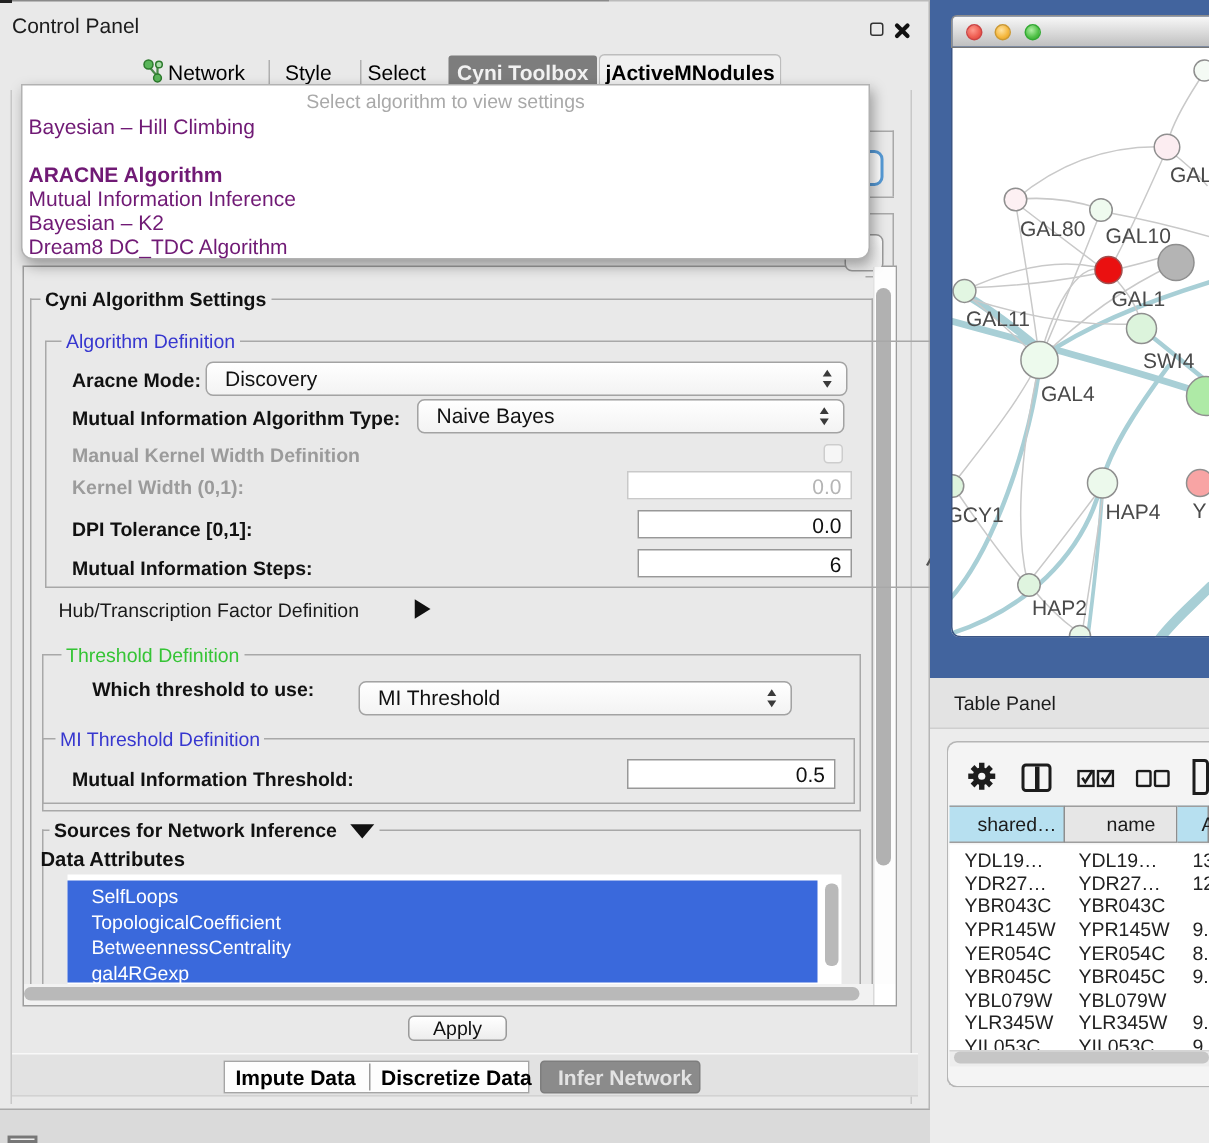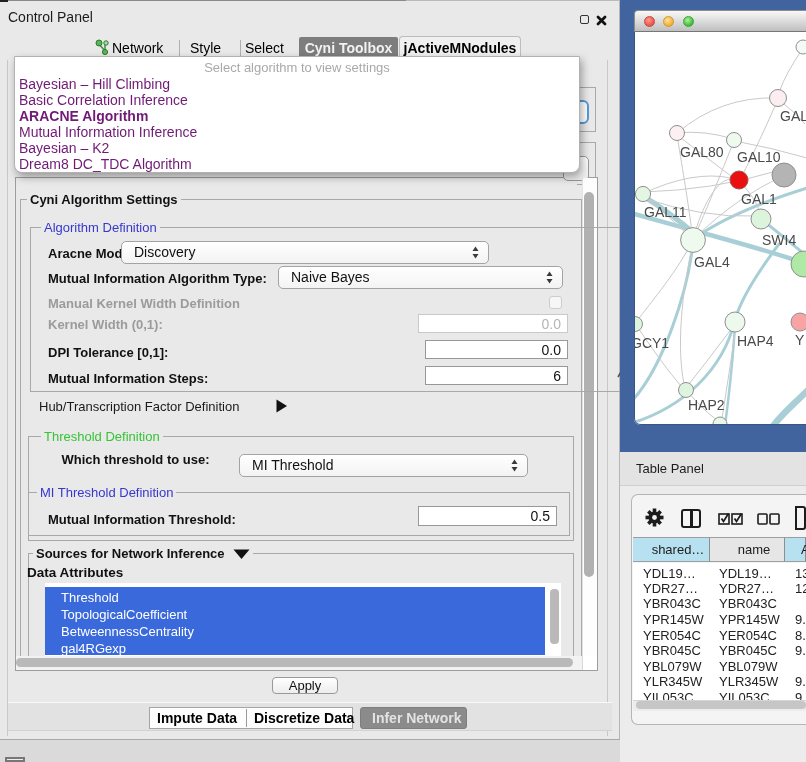--- a/index.html
+++ b/index.html
@@ -136,21 +136,21 @@
 <div class="abs" id="vsbthumb"></div>
 
 <div class="abs group" style="left:20px;top:199px;width:562px;height:457px;border-bottom:none">
   <span class="glabel blklab" style="left:6px">Cyni Algorithm Settings</span>
 </div>
 
 <div class="abs group" style="left:30px;top:227px;width:620px;height:165px">
   <span class="glabel blab" style="left:10px">Algorithm Definition</span>
 </div>
 <label class="fl" style="left:48px;top:246px">Aracne Mode:</label>
-<div class="abs combo" style="left:121px;top:241px;width:368px;height:23px">Discovery
+<div class="abs combo" style="left:137px;top:241px;width:428px;height:23px">Discovery
   <svg class="spin" width="8" height="15" viewBox="0 0 8 15">
       <path d="M4 1.5 L7 6 H1 Z" fill="#3a3a3a"></path>
       <path d="M4 13.5 L1 9 H7 Z" fill="#3a3a3a"></path>
     </svg>
 </div>
 <label class="fl" style="left:48px;top:271px">Mutual Information Algorithm Type:</label>
 <div class="abs combo" style="left:278px;top:266px;width:285px;height:23px">Naive Bayes
   <svg class="spin" width="8" height="15" viewBox="0 0 8 15">
       <path d="M4 1.5 L7 6 H1 Z" fill="#3a3a3a"></path>
       <path d="M4 13.5 L1 9 H7 Z" fill="#3a3a3a"></path>
@@ -187,21 +187,21 @@
 
 <div class="abs group" style="left:28px;top:553px;width:546px;height:103px;border-bottom:none">
   <span class="glabel blklab" style="left:4px;padding-right:28px">Sources for Network Inference</span>
 </div>
 <svg class="abs" style="left:233px;top:549px" width="17" height="11" viewBox="0 0 17 11">
     <path d="M0.5 0.5 L16.5 0.5 L8.5 10 Z" fill="#111"></path>
   </svg>
 <label class="fl" style="left:27px;top:565px;font-size:13.5px">Data Attributes</label>
 <div class="abs" id="dlist"></div>
 <div class="abs" id="dsel"></div>
-<div class="ditem" style="top:590px">Threshold</div>
+<div class="ditem" style="top:590px">SelfLoops</div>
 <div class="ditem" style="top:607px">TopologicalCoefficient</div>
 <div class="ditem" style="top:624px">BetweennessCentrality</div>
 <div class="ditem" style="top:641px">gal4RGexp</div>
 <div class="abs" id="dlthumb"></div>
 <div class="abs" id="hsb"></div>
 <div class="abs" id="hsbthumb"></div>
 <div class="abs" id="apply">Apply</div>
 
 <div class="abs" style="left:8px;top:702px;width:604px;height:29px;background:#e2e2e2;border-top:1px solid #f8f8f8;border-bottom:1px solid #d2d2d2"></div>
 <div class="abs" id="btabs-un"></div>
@@ -211,21 +211,20 @@
 <div class="btab" style="left:254px">Discretize Data</div>
 <div class="btab" style="left:372px;color:#e3e3e3">Infer Network</div>
 <div class="abs" id="fragbtn"></div>
 <svg class="abs" style="left:617px;top:372px" width="6" height="8" viewBox="0 0 6 8">
     <path d="M1 5 L3 1.5 L5.5 5" fill="none" stroke="#555" stroke-width="1.6"></path>
   </svg>
 
 <div class="abs" id="dd">
   <div class="abs" id="ddhint">Select algorithm to view settings</div>
   <div class="dditem" style="top:19px">Bayesian – Hill Climbing</div>
-  <div class="dditem" style="top:35px">Basic Correlation Inference</div>
   <div class="dditem" style="top:51px;font-weight:bold">ARACNE Algorithm</div>
   <div class="dditem" style="top:67px">Mutual Information Inference</div>
   <div class="dditem" style="top:83px">Bayesian – K2</div>
   <div class="dditem" style="top:99px">Dream8 DC_TDC Algorithm</div>
 </div>
 
 <div class="abs" id="bluedesk"></div>
 <div class="abs" id="nettitle"></div>
 <div class="tl" id="tlred"></div>
 <div class="tl" id="tlyel"></div>

